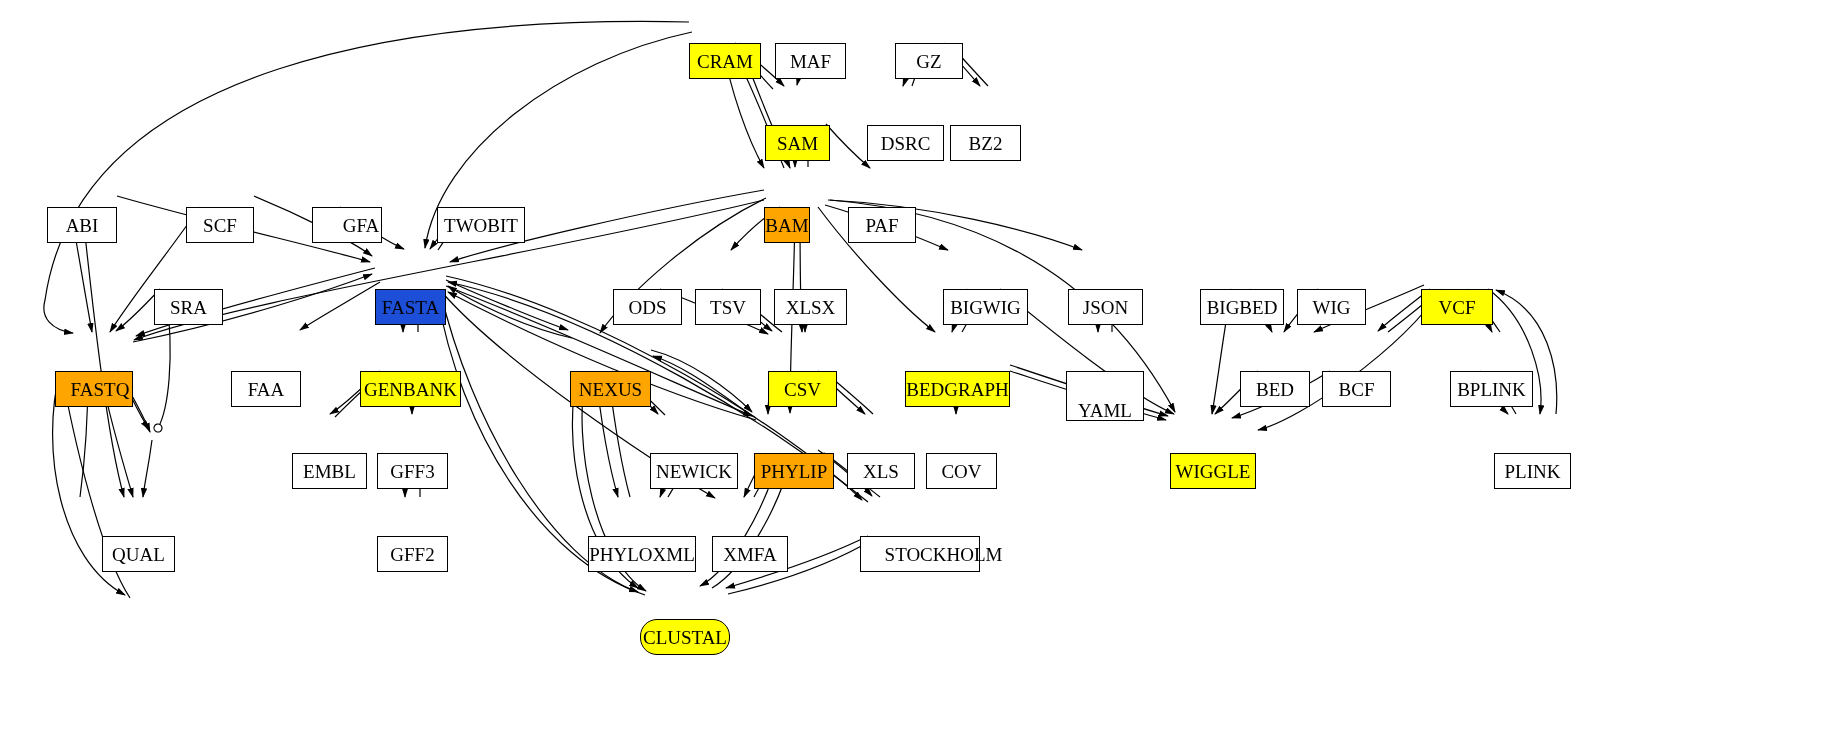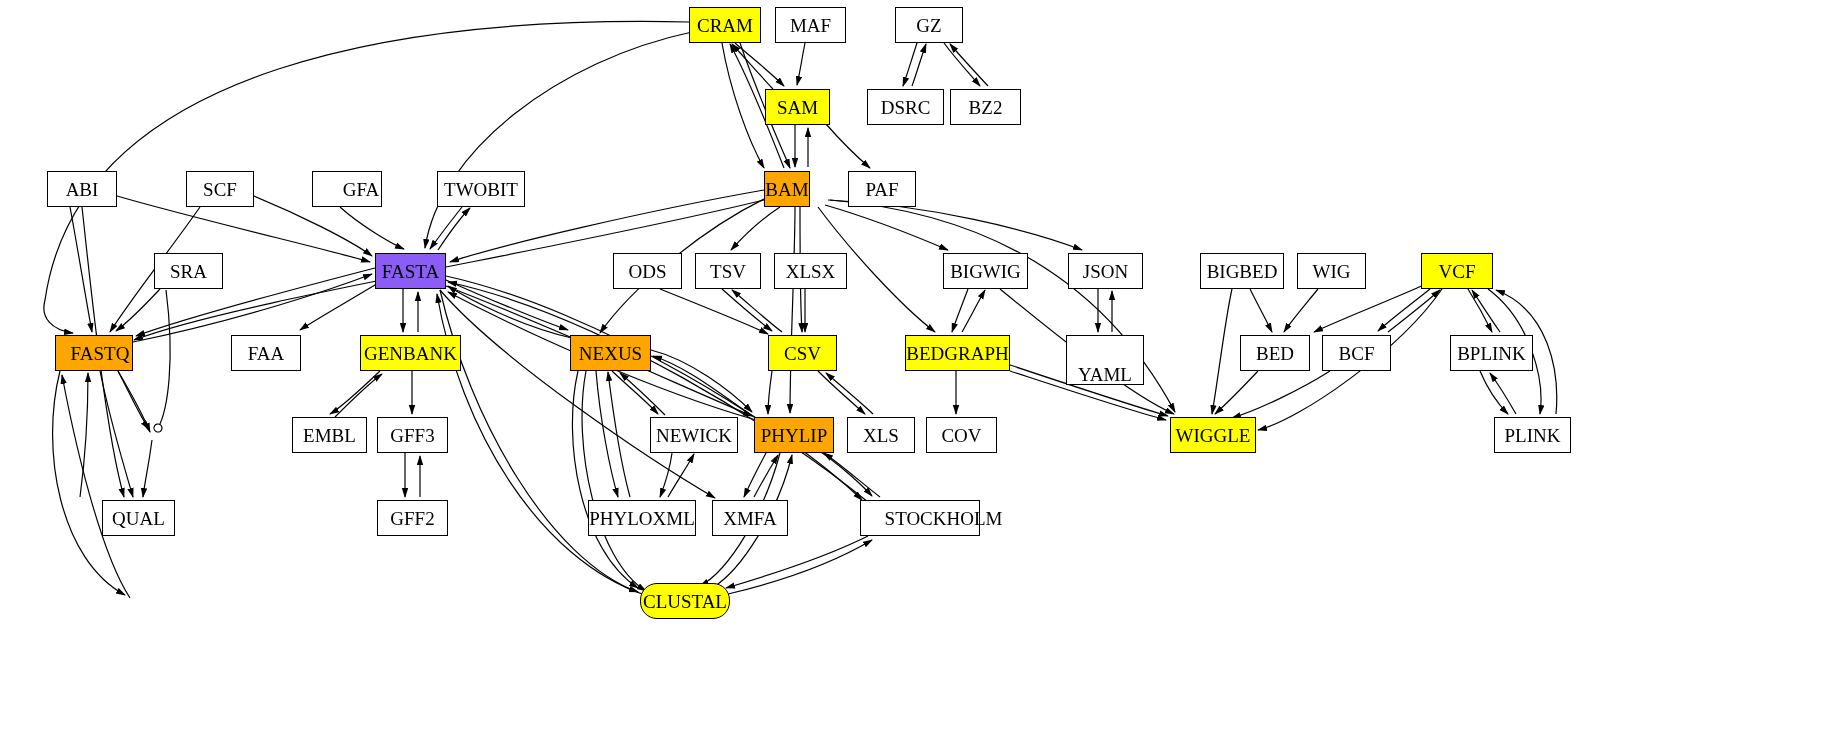--- a/index.html
+++ b/index.html
@@ -10,22 +10,23 @@
     position:absolute;
     box-sizing:border-box;
     border:1px solid #000000;
     background:#ffffff;
     display:flex;align-items:center;justify-content:center;
     font-family:"Liberation Serif", serif;
     font-size:19px;
     color:#000000;
     line-height:1;
     white-space:nowrap;
+    margin-top:36px;
   }
-  .node.fill-red{background:#8b5cf6;}
+  .node.fill-red{background:#1d4ed8;}
   .node.fill-orange{background:#ffa500;}
   .node.fill-yellow{background:#ffff00;}
   .node.fill-white{background:#ffffff;}
 </style>
 </head>
 <body>
 
 <div id="canvas">
 
   <svg id="edges" viewBox="0 0 1829 731" xmlns="http://www.w3.org/2000/svg">

